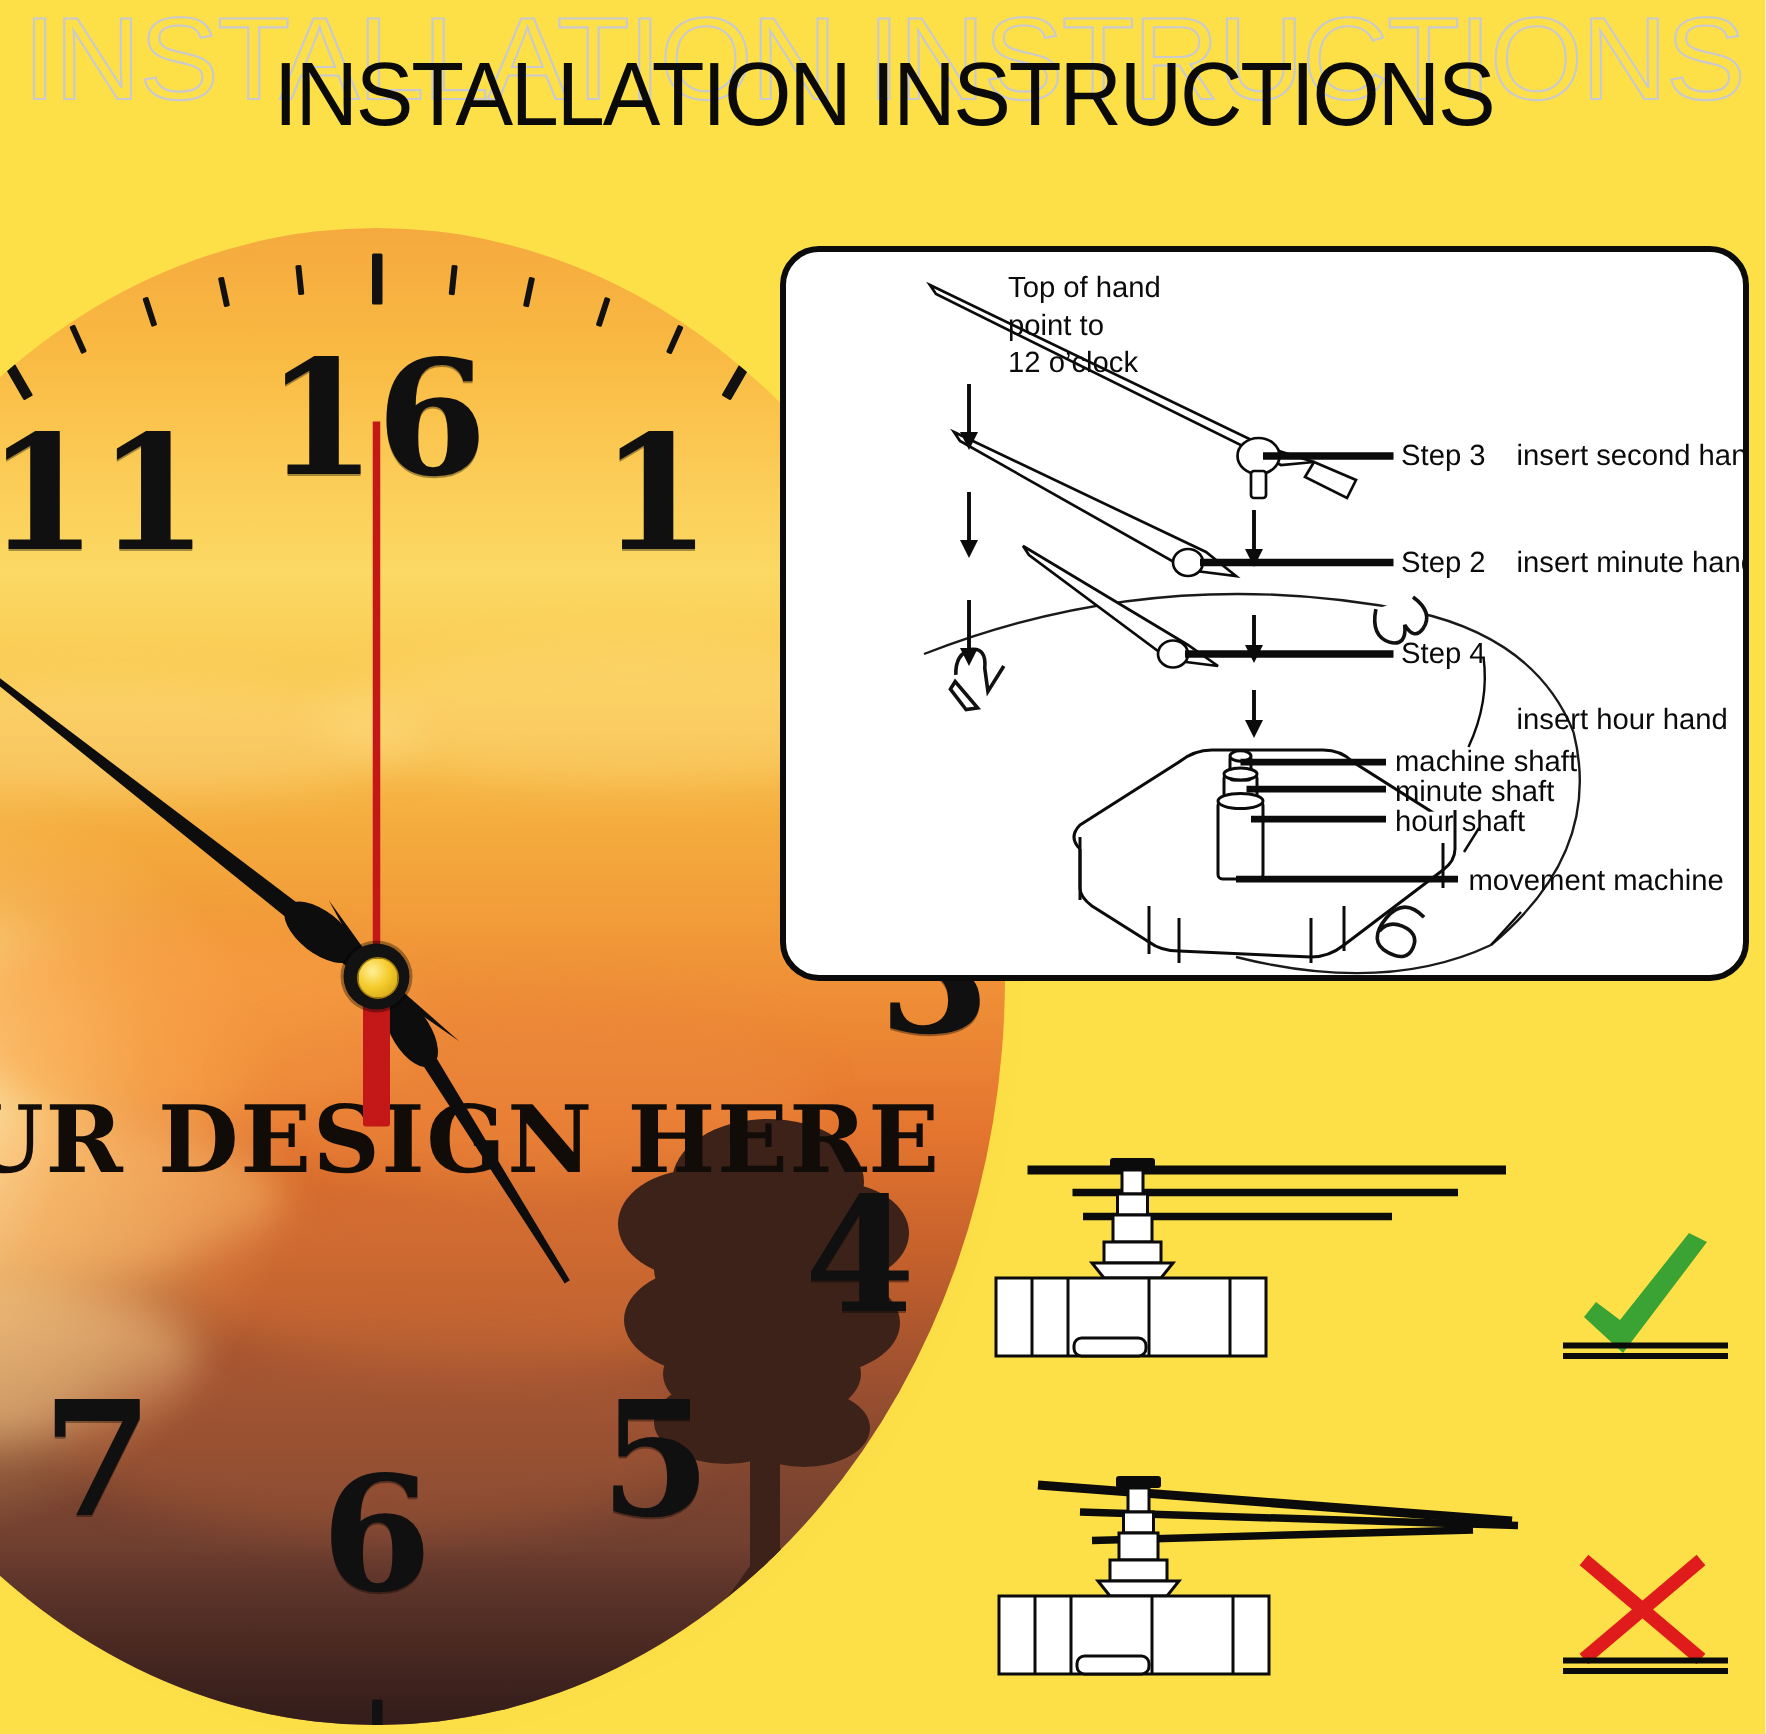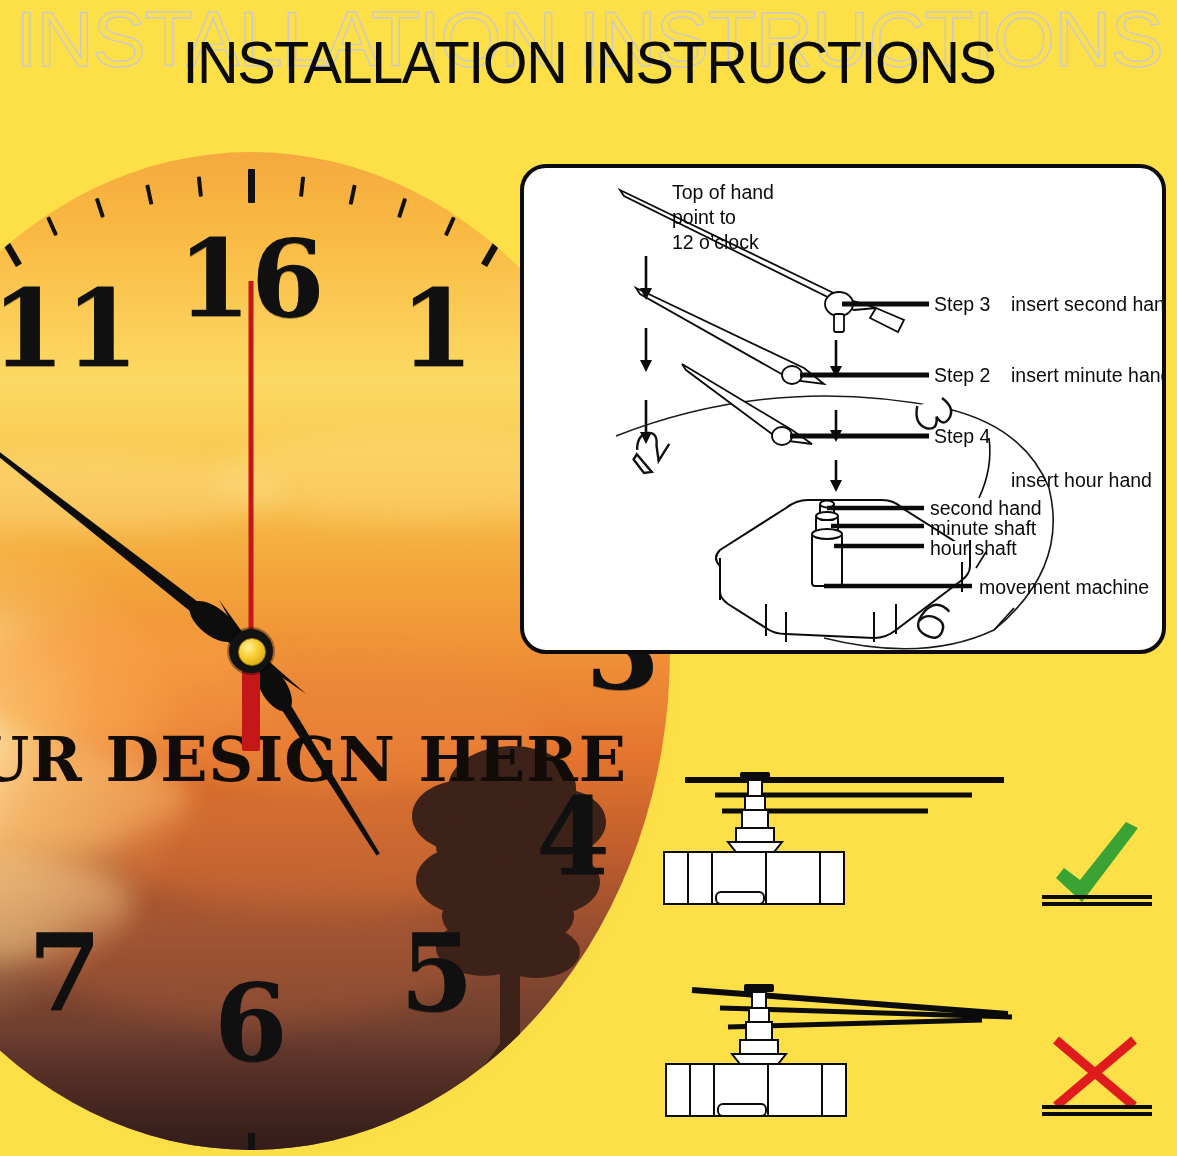--- a/index.html
+++ b/index.html
@@ -469,21 +469,21 @@
 
     <div class="panel-label" style="left:410px; top:125px;">Step 3</div>
     <div class="panel-label" style="left:487px; top:125px;">insert second hand</div>
 
     <div class="panel-label" style="left:410px; top:196px;">Step 2</div>
     <div class="panel-label" style="left:487px; top:196px;">insert minute hand</div>
 
     <div class="panel-label" style="left:410px; top:257px;">Step 4</div>
     <div class="panel-label" style="left:487px; top:257px;margin-top:44px;">insert hour hand</div>
 
-    <div class="panel-label" style="left:406px; top:329px;">second hand</div>
+    <div class="panel-label" style="left:406px; top:329px;">machine shaft</div>
     <div class="panel-label" style="left:406px; top:349px;">minute shaft</div>
     <div class="panel-label" style="left:406px; top:369px;">hour shaft</div>
     <div class="panel-label" style="left:455px; top:408px;">movement machine</div>
   </div>
 
 
   <svg style="position:absolute; left:660px; top:762px;" width="400" height="170" viewBox="0 0 400 170">
     <g stroke="#0b0b0b" fill="none" stroke-width="2">
 
       <line x1="25" y1="18" x2="344" y2="18" stroke-width="6" stroke="#0b0b0b"></line>

